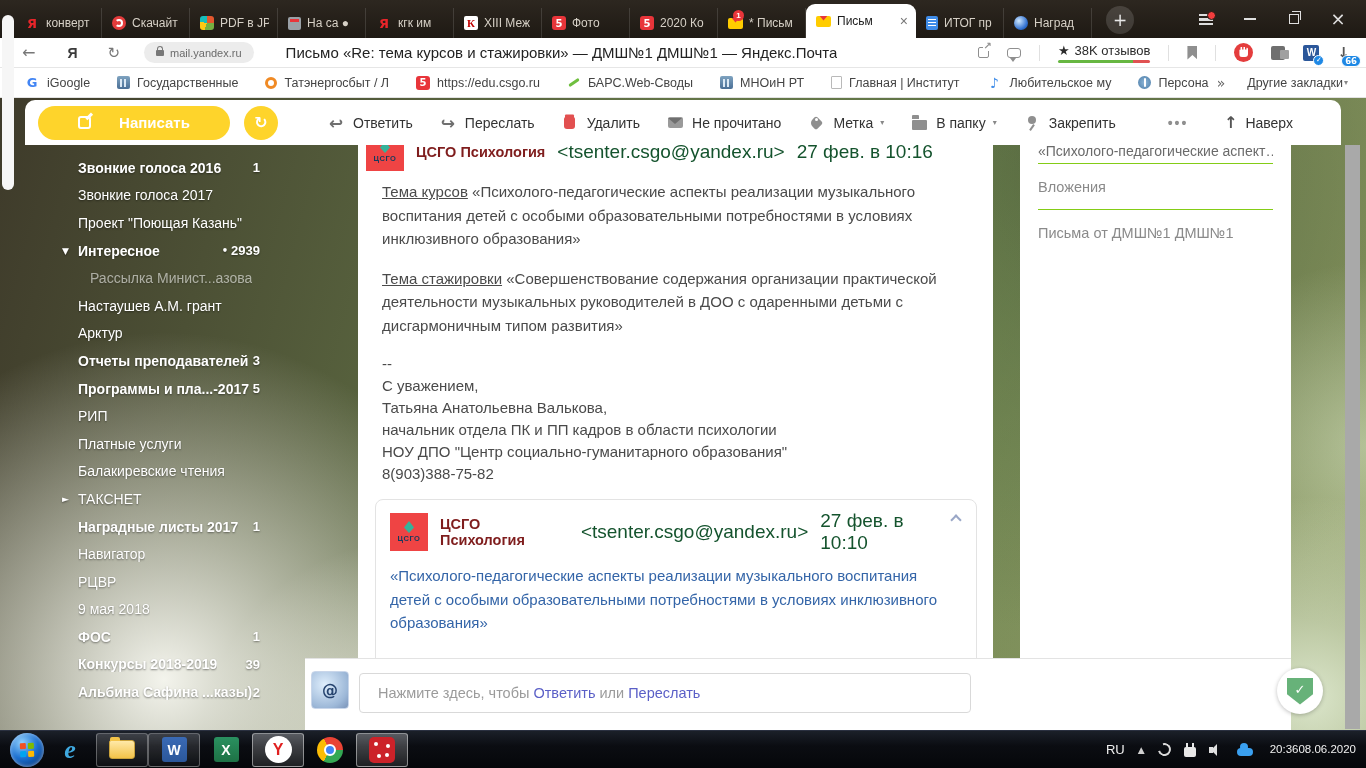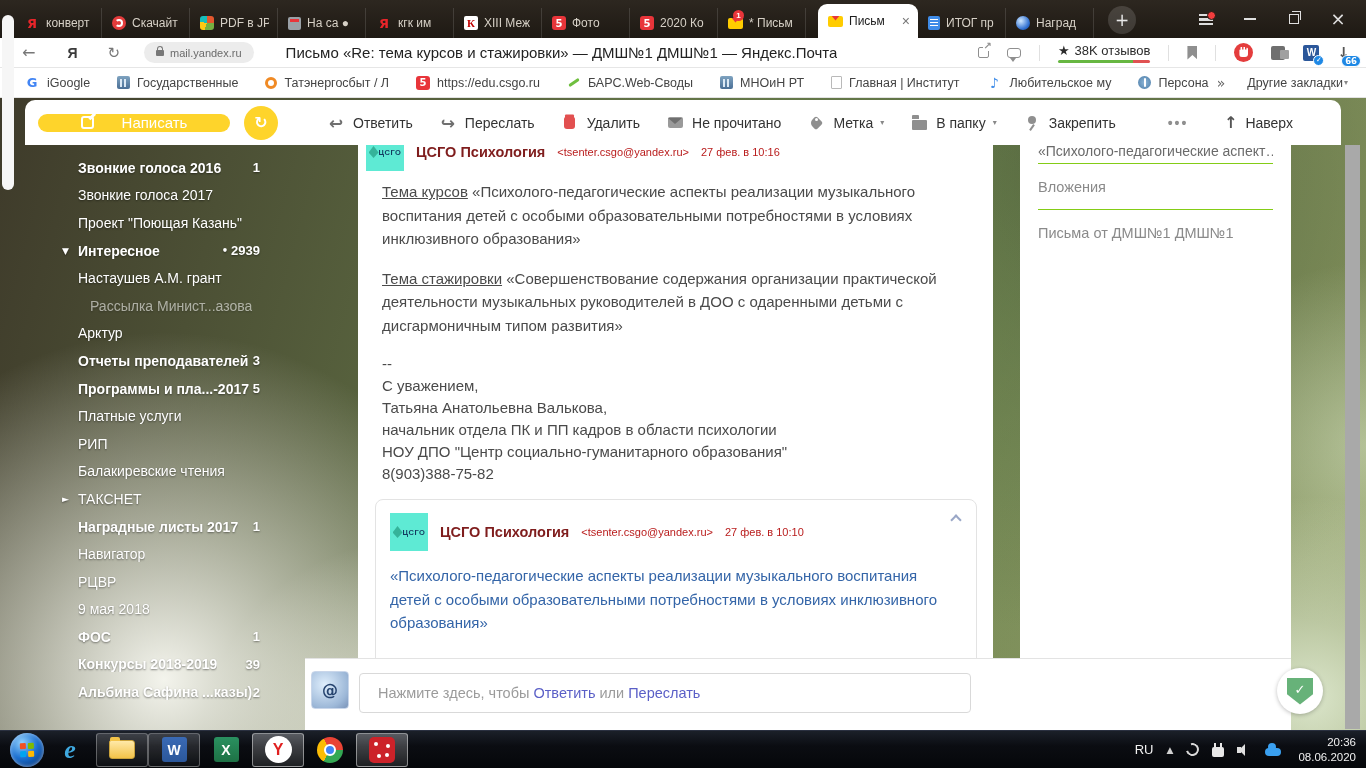--- a/index.html
+++ b/index.html
@@ -10,21 +10,21 @@
 
   
   #tabbar{position:absolute;left:0;top:0;width:1366px;height:38px;
     background:linear-gradient(#2d2720,#1e1913);display:flex;align-items:flex-end;}
   .tabs{display:flex;align-items:flex-end;margin-left:14px;}
   .tab{display:flex;align-items:center;gap:6px;height:30px;padding:0 8px 0 10px;
     width:88px;position:relative;color:#d6d0c6;font-size:12px;cursor:default;
     border-right:1px solid rgba(255,255,255,.13);}
   .tab .t{white-space:nowrap;overflow:hidden;flex:1;}
   .tab.active{background:#fff;color:#1c1c1c;height:34px;border-radius:9px 9px 0 0;
-    width:100px;border-right:none;z-index:2;margin-left:12px;}
+    width:110px;border-right:none;z-index:2;}
   .tab .tclose{font-size:14px;color:#777;}
   .badge{position:absolute;left:15px;top:2px;background:#e8353a;color:#fff;font-size:8px;
     min-width:11px;height:11px;border-radius:6px;display:flex;align-items:center;
     justify-content:center;font-weight:700;z-index:3;}
   .fav{width:16px;height:16px;display:flex;align-items:center;justify-content:center;flex:none;}
   .i-ya{color:#e8252a;font-weight:700;font-size:13px;}
   .i-five{background:#e8353a;color:#fff;font-size:10px;font-weight:700;width:14px;height:14px;
     border-radius:3px;}
   .i-kicon{background:#fff;color:#c00000;font-weight:700;font-size:11px;width:14px;height:14px;
     border-radius:2px;font-family:"Liberation Serif",serif;}
@@ -132,22 +132,22 @@
       radial-gradient(circle at 30% 103%, rgba(240,240,228,.8) 0, transparent 18%),
       radial-gradient(circle at 96% 95%, rgba(238,248,228,.8) 0, transparent 14%),
       radial-gradient(circle at 100% 55%, rgba(225,238,208,.5) 0, transparent 13%),
       radial-gradient(circle at 60% 45%, rgba(112,140,82,.55) 0, transparent 42%),
       radial-gradient(circle at 78% 12%, rgba(64,82,48,.6) 0, transparent 38%),
       linear-gradient(105deg,#3e3a2a 0%,#4c5035 16%,#5d6b42 36%,#6f8250 55%,#7e8f5b 72%,#8d9a62 100%);}
 
   
   #mailtoolbar{position:absolute;left:25px;top:2px;width:1316px;height:45px;background:#fff;
     border-radius:10px 10px 0 0;display:flex;align-items:center;padding-left:13px;}
-  #composebtn{width:192px;height:18px;border-radius:17px;background:#fed42b;display:flex;
-    align-items:center;justify-content:center;gap:28px;color:#fff;font-weight:400;font-size:15px;}
+  #composebtn{width:192px;height:34px;border-radius:17px;background:#fed42b;display:flex;
+    align-items:center;justify-content:center;gap:28px;color:#fff;font-weight:700;font-size:15px;}
   .pencil{width:13px;height:13px;border:2px solid #fff;border-radius:3px;position:relative;}
   .pencil::after{content:"";position:absolute;right:-4px;top:-3px;width:8px;height:2.5px;
     background:#fff;transform:rotate(-45deg);}
   #refreshbtn{width:34px;height:34px;border-radius:50%;background:#fed42b;color:#fff;
     display:flex;align-items:center;justify-content:center;font-size:16px;font-weight:700;margin-left:14px;}
   #actions{display:flex;align-items:center;gap:25px;margin-left:48px;font-size:14px;color:#333;}
   .action{display:flex;align-items:center;gap:7px;white-space:nowrap;}
   .aicon{display:inline-flex;align-items:center;justify-content:center;width:20px;height:18px;position:relative;}
   .i-reply::before{content:"↩";font-size:17px;color:#6f6f6f;font-weight:700;font-family:"DejaVu Sans",sans-serif;}
   .i-forward::before{content:"↪";font-size:17px;color:#6f6f6f;font-weight:700;font-family:"DejaVu Sans",sans-serif;}
@@ -182,26 +182,26 @@
   .srow .cnt:not(.empty){margin-left:auto;}
   .srow .dot:not(.empty) + .cnt{margin-left:0;}
   .srow.b{font-weight:700;}
   .srow.child{padding-left:12px;}
   .srow.muted{opacity:.55;}
 
   
   #card{position:absolute;left:358px;top:47px;width:635px;height:513px;background:#fff;
     overflow:hidden;}
   .mhead{display:flex;align-items:center;gap:12px;height:38px;margin-top:-12px;padding-left:8px;}
-  .avatar{width:38px;height:38px;background:#5eead4;display:flex;flex-direction:row;
+  .avatar{width:38px;height:38px;background:#ef4444;display:flex;flex-direction:column;
     align-items:center;justify-content:center;flex:none;}
   .nib{width:10px;height:12px;background:#35b39a;clip-path:polygon(50% 0,100% 55%,50% 100%,0 55%);}
   .avatar .av-t{font-size:7.5px;font-weight:700;color:#123a5e;letter-spacing:.5px;margin-top:1px;}
   .sender{font-size:14.5px;font-weight:700;color:#7f1d1d;}
-  .semail,.sdate{font-size:11px;color:#b91c1c;}
+  .semail,.sdate{font-size:19px;color:#14532d;}
   .mbody{padding:0 26px 0 24px;font-size:15px;color:#4a4a4a;line-height:23.5px;}
   .mbody p{margin:16px 0 0 0;}
   .mbody p:first-child{margin-top:9px;}
   .u{text-decoration:underline;}
   .sig{margin-top:16px;padding:0 26px 0 24px;font-size:15px;color:#4a4a4a;line-height:22px;}
   #quote{position:relative;margin:14px 16px 0 17px;border:1px solid #e3e3e3;border-radius:8px;
     padding:10px 20px 24px 14px;}
   .qhead{display:flex;align-items:center;gap:12px;height:44px;}
   #quote .mbody2{margin-top:10px;font-size:15px;color:#3465a8;line-height:23.5px;}
   #quote .sig{color:#3465a8;padding:0;}
@@ -284,21 +284,21 @@
   .plug-ic{width:12px;height:10px;background:#e8e8e8;border-radius:2px;position:relative;margin-top:4px;}
   .plug-ic::before{content:"";position:absolute;top:-4px;left:2px;width:2px;height:4px;
     background:#e8e8e8;box-shadow:6px 0 0 #e8e8e8;}
   .spk-ic{position:relative;width:15px;height:12px;}
   .spk-ic::before{content:"";position:absolute;left:0;top:3px;width:4px;height:6px;background:#e0e0e0;}
   .spk-ic::after{content:"";position:absolute;left:2px;top:0;border-top:6px solid transparent;
     border-bottom:6px solid transparent;border-right:6px solid #e0e0e0;}
   .cloud-ic{width:16px;height:8px;background:#3aa0f0;border-radius:5px;position:relative;margin-top:5px;}
   .cloud-ic::before{content:"";position:absolute;left:3px;top:-5px;width:8px;height:8px;
     border-radius:50%;background:#3aa0f0;}
-  .clock{display:flex;flex-direction:column;align-items:flex-end;line-height:1.3;
+  .clock{display:flex;flex-direction:row;align-items:flex-end;line-height:1.3;
     font-size:11.5px;margin-left:4px;}
 </style>
 </head>
 <body>
 
 <div id="screen">
 
   <header id="tabbar">
     <div class="tabs">
       <div class="tab">
@@ -548,55 +548,55 @@
 
           <span class="lbl">Проект "Поющая Казань"</span>
 
         </div>
         <div class="srow b">
           <span class="arr glyph">▼</span>
           <span class="lbl">Интересное</span>
           <span class="dot glyph">•</span>
           <span class="cnt">2939</span>
         </div>
+        <div class="srow child muted">
+
+          <span class="lbl">Рассылка Минист...азова</span>
+
+        </div>
         <div class="srow">
 
           <span class="lbl">Настаушев А.М. грант</span>
 
         </div>
-        <div class="srow child muted">
-
-          <span class="lbl">Рассылка Минист...азова</span>
-
-        </div>
         <div class="srow">
 
           <span class="lbl">Арктур</span>
 
         </div>
         <div class="srow b">
 
           <span class="lbl">Отчеты преподавателей</span>
 
           <span class="cnt">3</span>
         </div>
         <div class="srow b">
 
           <span class="lbl">Программы и пла...-2017</span>
 
           <span class="cnt">5</span>
         </div>
         <div class="srow">
 
+          <span class="lbl">РИП</span>
+
+        </div>
+        <div class="srow">
+
           <span class="lbl">Платные услуги</span>
-
-        </div>
-        <div class="srow">
-
-          <span class="lbl">РИП</span>
 
         </div>
         <div class="srow">
 
           <span class="lbl">Балакиревские чтения</span>
 
         </div>
         <div class="srow">
           <span class="arr glyph">►</span>
           <span class="lbl">ТАКСНЕТ</span>

